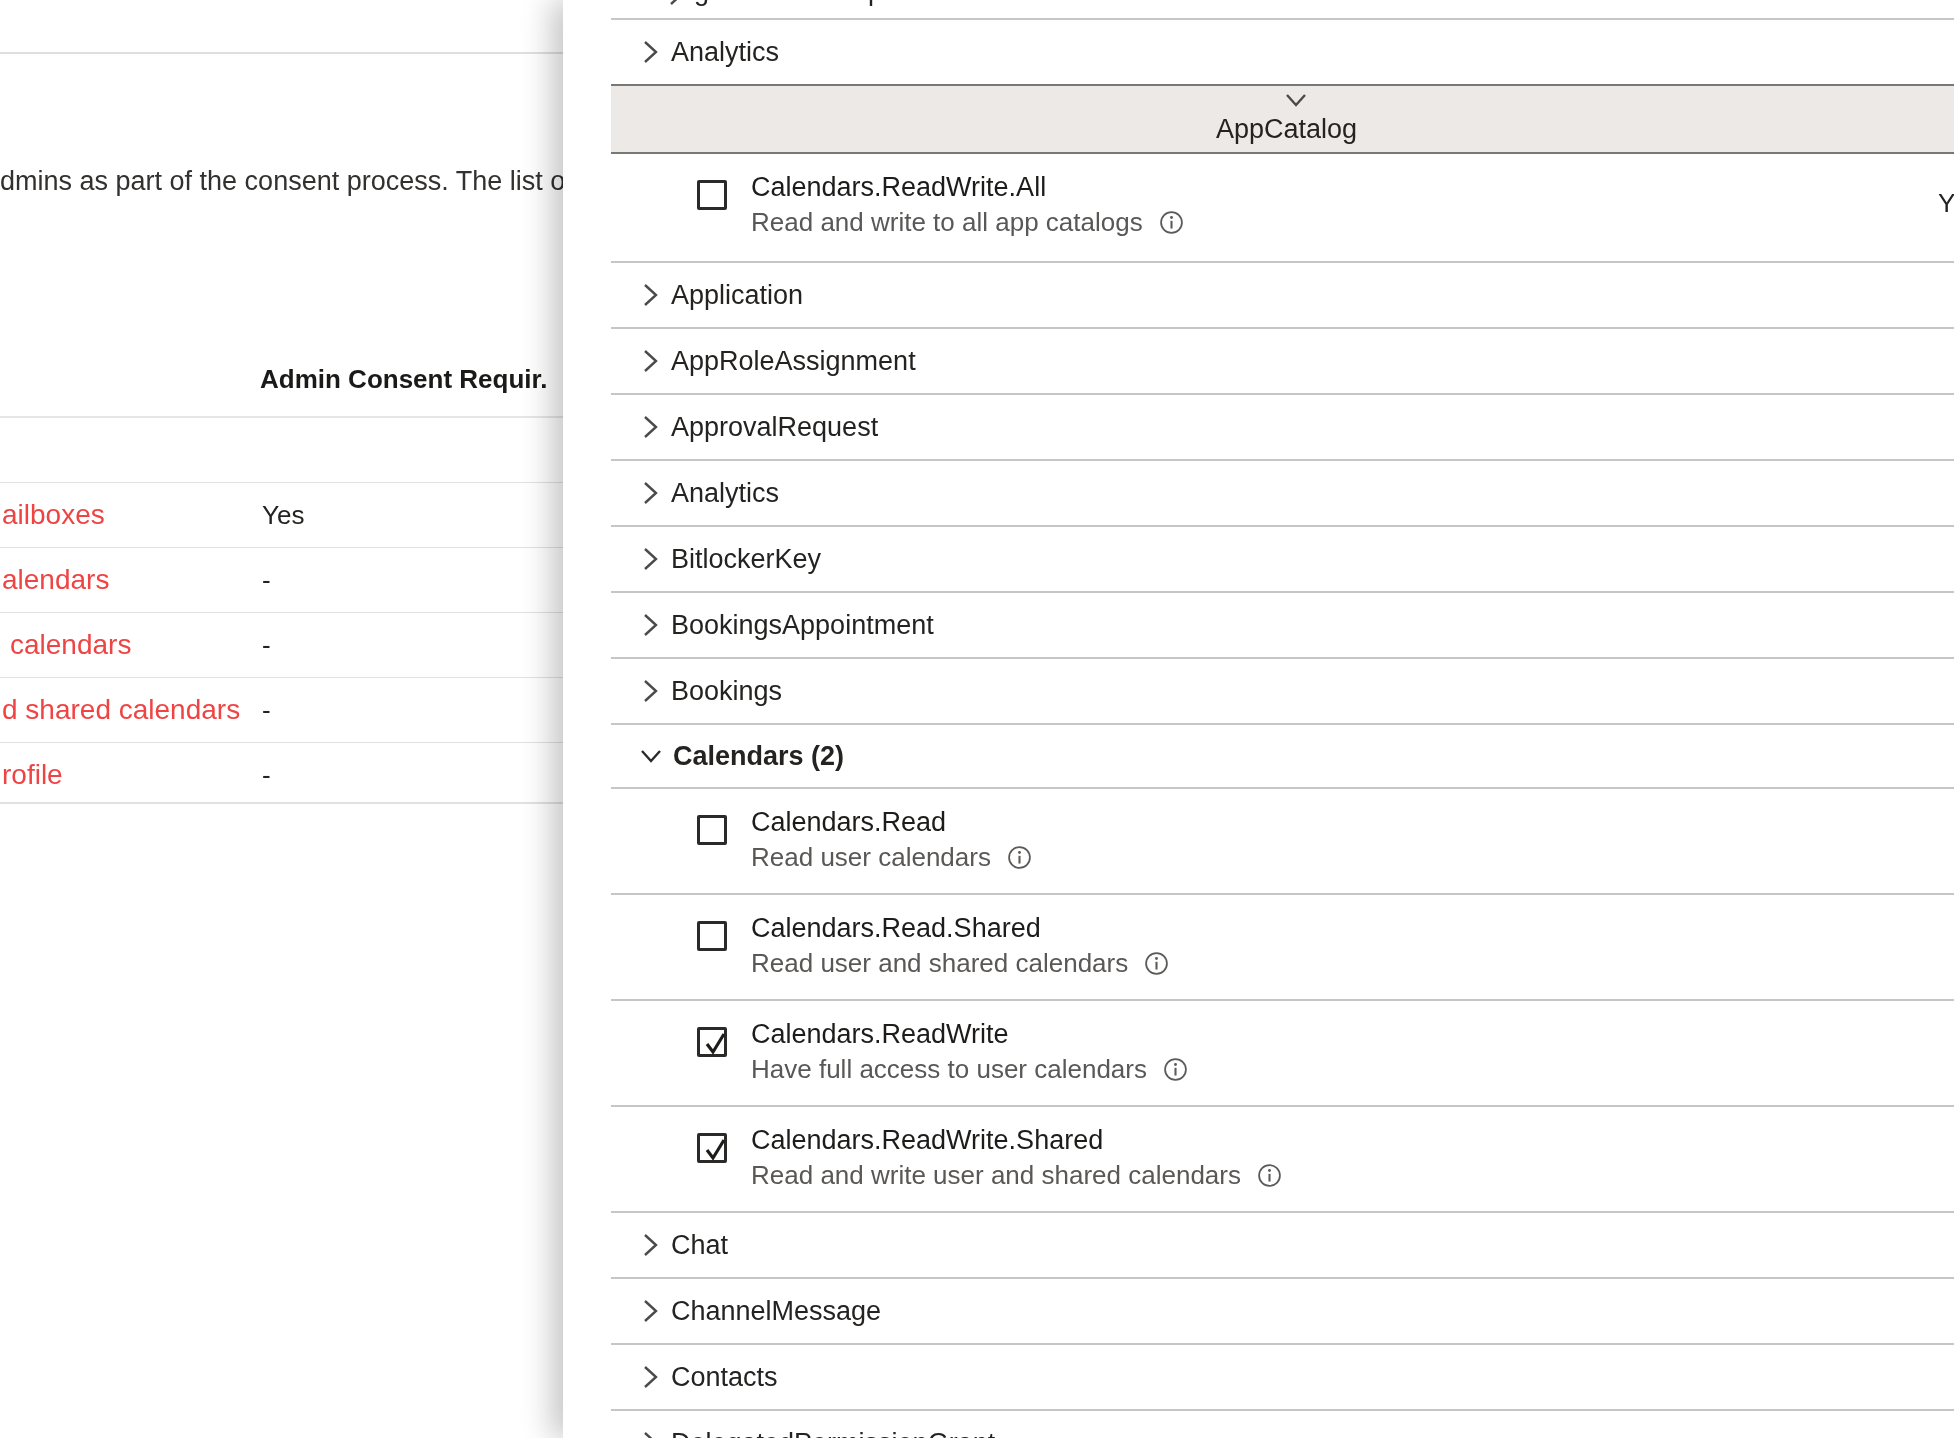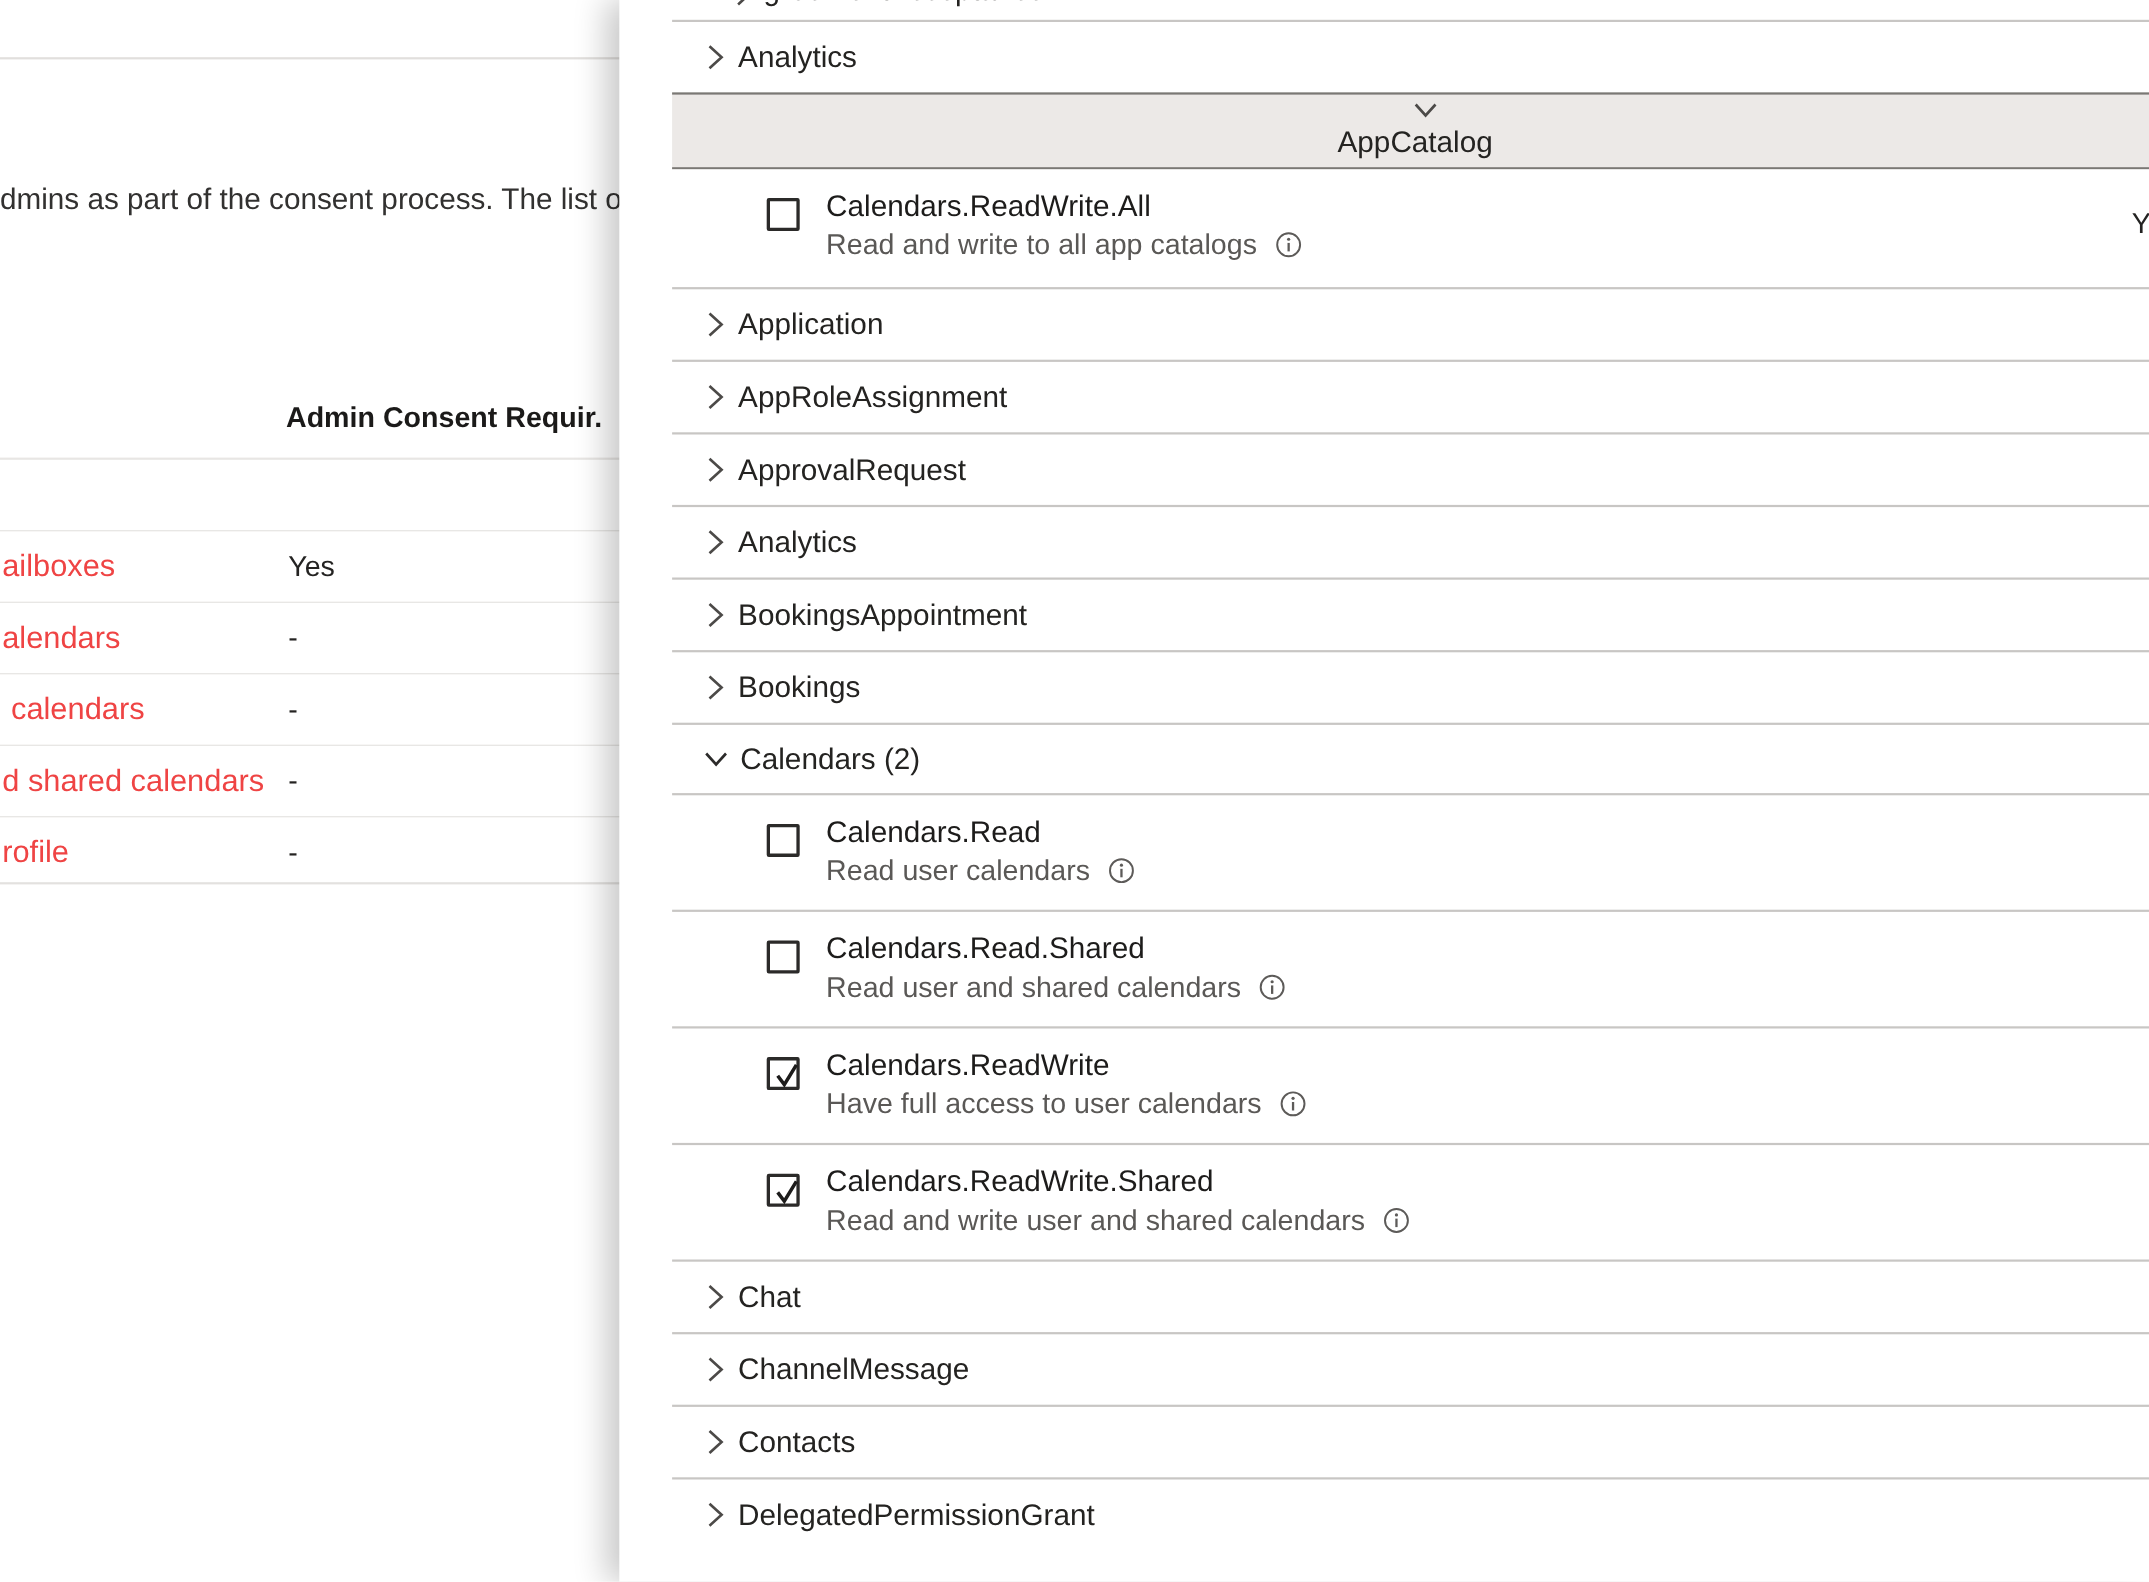--- a/index.html
+++ b/index.html
@@ -29,21 +29,21 @@
   }
   .rows{position:absolute;left:48px;top:-46px;width:1343px;}
   .row{position:relative;border-top:2px solid #c8c6c4;background:#fff;}
   .row.cat{height:64px;display:flex;align-items:center;cursor:pointer;}
   .row.partial{height:64px;border-top:none;}
   .row.hdr-gray{
     height:66px;display:flex;align-items:center;
     background:#ece9e7;border-top:2.5px solid #7a7874;border-bottom:2.5px solid #7a7874;cursor:pointer;flex-direction:column;
   }
   .row.hdr-bold{height:62px;display:flex;align-items:center;cursor:pointer;}
-  .row.hdr-bold .cat-label{font-weight:normal;}
+  .row.hdr-bold .cat-label{font-weight:bold;}
   .row.perm{height:104px;}
   .row.perm.first-perm{height:107px;border-top:none;}
 
   .chev{display:inline-flex;margin-left:26px;flex:0 0 auto;}
   .partial .chev{position:absolute;left:26px;top:26px;}
   .partial .cat-label{position:absolute;left:57px;top:22px;}
   .cat-label{margin-left:8px;font-size:27px;color:#242321;white-space:nowrap;}
 
   .checkbox{
     position:absolute;left:86px;top:26px;width:30px;height:30px;box-sizing:border-box;
@@ -171,20 +171,28 @@
           </svg>
       </span>
       <span class="cat-label">Analytics</span>
     </div>
     <div class="row cat">
       <span class="chev">
         <svg width="26" height="28" viewBox="0 0 26 28">
             <path d="M8 4 L19 14 L8 24" fill="none" stroke="#4c4a48" stroke-width="2.4"></path>
           </svg>
       </span>
+      <span class="cat-label">BitlockerKey</span>
+    </div>
+    <div class="row cat">
+      <span class="chev">
+        <svg width="26" height="28" viewBox="0 0 26 28">
+            <path d="M8 4 L19 14 L8 24" fill="none" stroke="#4c4a48" stroke-width="2.4"></path>
+          </svg>
+      </span>
       <span class="cat-label">BookingsAppointment</span>
     </div>
     <div class="row cat">
       <span class="chev">
         <svg width="26" height="28" viewBox="0 0 26 28">
             <path d="M8 4 L19 14 L8 24" fill="none" stroke="#4c4a48" stroke-width="2.4"></path>
           </svg>
       </span>
       <span class="cat-label">Bookings</span>
     </div>

